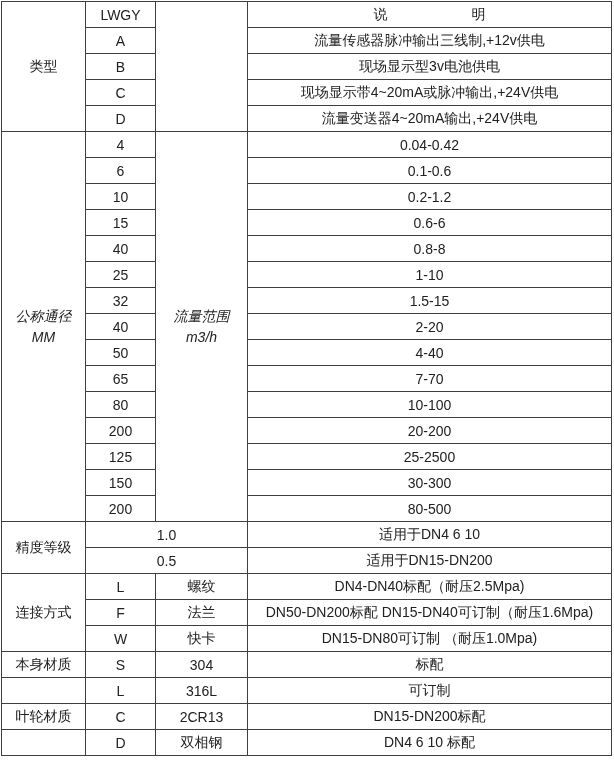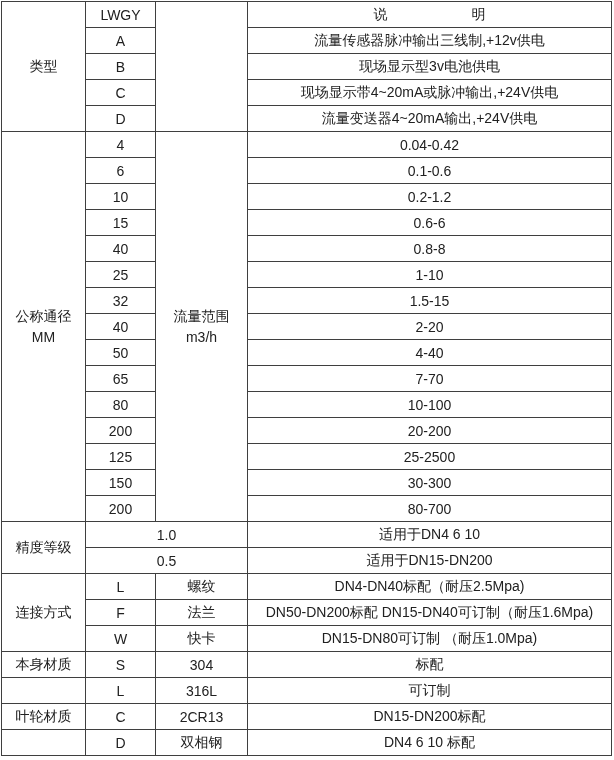--- a/index.html
+++ b/index.html
@@ -21,21 +21,21 @@
     height: 25px;
     padding: 0 4px;
     overflow: hidden;
     white-space: nowrap;
     vertical-align: middle;
     background: #ffffff;
   }
   td.center { text-align: center; padding: 0 2px; }
   td.left { text-align: center; }
   td.pre { white-space: pre; }
-  .two-line div { line-height: 1.45; text-align: center; }
+  .two-line div { line-height: 1.45; text-align: center; font-style: italic; }
 </style>
 </head>
 <body>
 
 <table class="spec">
   <colgroup>
     <col class="w1">
       <col class="w2">
       <col class="w3">
       <col class="w4">
@@ -124,21 +124,21 @@
     <tr>
       <td class="center">125</td>
       <td class="left">25-2500</td>
     </tr>
     <tr>
       <td class="center">150</td>
       <td class="left">30-300</td>
     </tr>
     <tr>
       <td class="center">200</td>
-      <td class="left">80-700</td>
+      <td class="left">80-500</td>
     </tr>
 
     <tr>
       <td class="center" rowspan="2">精度等级</td>
       <td class="center" colspan="2">1.0</td>
       <td class="left">适用于DN4  6  10</td>
     </tr>
     <tr>
       <td class="center" colspan="2">0.5</td>
       <td class="left">适用于DN15-DN200</td>

